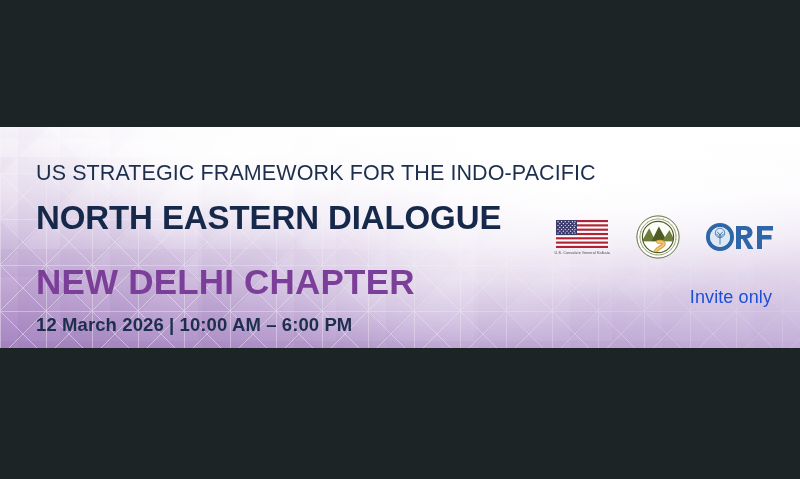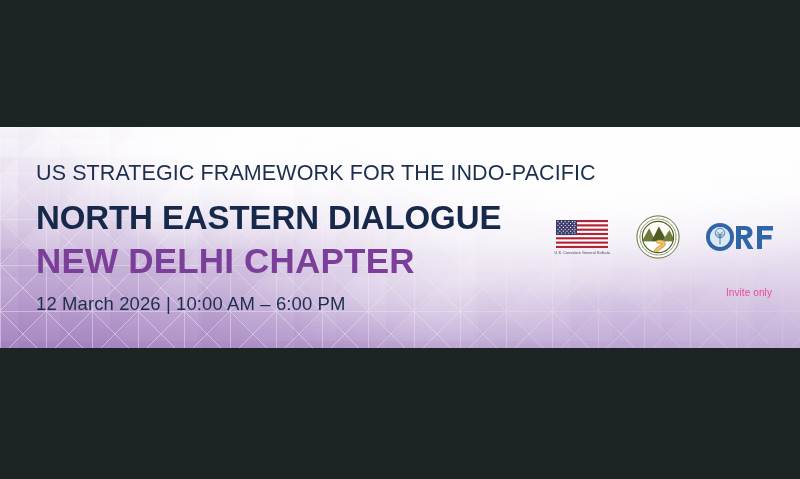--- a/index.html
+++ b/index.html
@@ -124,28 +124,28 @@
     white-space: nowrap;
   }
 
   .line-chapter {
     font-family: "Liberation Sans", sans-serif;
     font-size: 35px;
     font-weight: 700;
     letter-spacing: 0.2px;
     color: #7c3f99;
     line-height: 1.0;
-    margin-top: 9px;
+    margin-top: 30px;
     white-space: nowrap;
   }
 
   .line-datetime {
     font-family: "Liberation Sans", sans-serif;
     font-size: 18.5px;
-    font-weight: 400;
+    font-weight: 700;
     letter-spacing: 0.1px;
     color: #1e2f4d;
     line-height: 1.0;
     margin-top: 17px;
     white-space: nowrap;
   }
 
   
   .logo-row {
     position: absolute;
@@ -177,23 +177,23 @@
 
   .logo-orf { display: flex; align-items: center; }
 
   
   .invite-only {
     position: absolute;
     right: 28px;
     top: 160px;
     z-index: 5;
     font-family: "Liberation Sans", sans-serif;
-    font-size: 10px;
+    font-size: 18px;
     font-weight: 400;
-    color: #ec4899;
+    color: #1d4ed8;
     letter-spacing: 0.1px;
     white-space: nowrap;
   }
 </style>
 </head>
 <body>
 
 <div id="page">
 
   <div class="banner">

